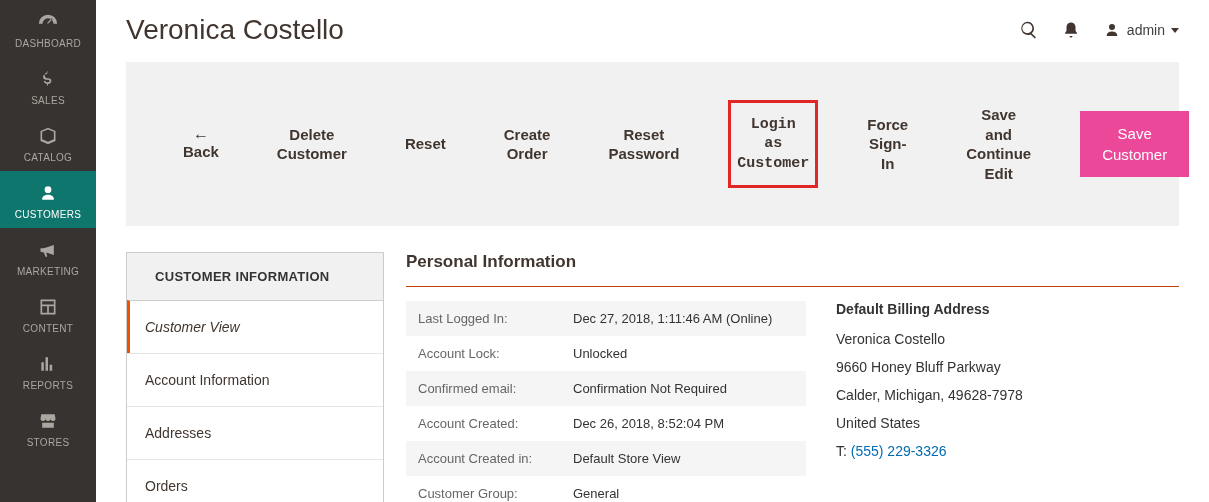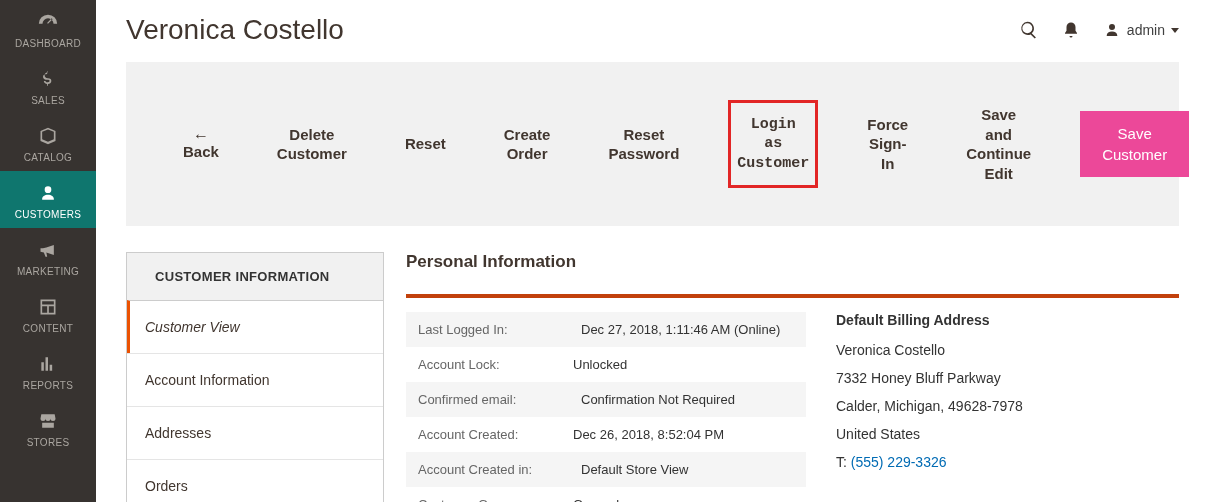--- a/index.html
+++ b/index.html
@@ -42,27 +42,27 @@
 
 .tabs-panel { width: 258px; border: 1px solid #ccc; align-self: flex-start; }
 .tabs-header { background: #f1f1f1; padding: 16px 28px; font-weight: 700; color: #333; font-size: 13px; letter-spacing: 0.3px; }
 .tab-item { padding: 18px 18px; font-size: 14px; color: #41362f; cursor: pointer; border-top: 1px solid #e5e5e5; }
 .tab-item:first-of-type { border-top: none; font-style: italic; }
 .tab-item.active { background: #fff; border-left: 3px solid #eb5202; padding-left: 15px; font-weight: 400; }
 .tabs-body .tab-item:nth-child(1) { border-top: 1px solid #ccc; }
 
 
 .details { flex:1; display:flex; flex-direction:column; }
-.section-title { font-size: 17px; font-weight: 600; color: #41362f; padding-bottom: 22px; border-bottom: 4px solid #c2410c; margin-bottom: 14px; }
+.section-title { font-size: 17px; font-weight: 600; color: #41362f; padding-bottom: 14px; border-bottom: 1px solid #c2410c; margin-bottom: 14px; }
 .details-row { display: flex; gap: 30px; }
 .info-table { flex: 0 0 400px; }
 .info-row { display:flex; }
 .info-label { width: 155px; padding: 10px 12px; color: #666; font-size: 13px; }
 .info-value { flex:1; padding: 10px 12px; color: #333; font-size: 13px; }
-.info-row.alt { background: #f5f5f5; gap: 8px; }
+.info-row.alt { background: #f5f5f5; }
 
 .addr-col { flex:1; }
 .addr-title { font-weight: 700; font-size: 14px; color: #333; margin-bottom: 14px; }
 .addr-line { font-size: 14px; color: #333; margin-bottom: 12px; }
 .addr-phone a { color: #006bb4; text-decoration: none; }
 </style>
 </head>
 <body>
 
 <div class="app">
@@ -212,21 +212,21 @@
             </div>
             <div class="info-row">
               <div class="info-label">Customer Group:</div>
               <div class="info-value">General</div>
             </div>
           </div>
 
           <div class="addr-col">
             <div class="addr-title">Default Billing Address</div>
             <div class="addr-line">Veronica Costello</div>
-            <div class="addr-line">7332 Honey Bluff Parkway</div>
+            <div class="addr-line">9660 Honey Bluff Parkway</div>
             <div class="addr-line">Calder, Michigan, 49628-7978</div>
             <div class="addr-line">United States</div>
             <div class="addr-line addr-phone">
               <span>T: </span><a href="#">(555) 229-3326</a>
             </div>
           </div>
         </div>
       </div>
 
     </div>

